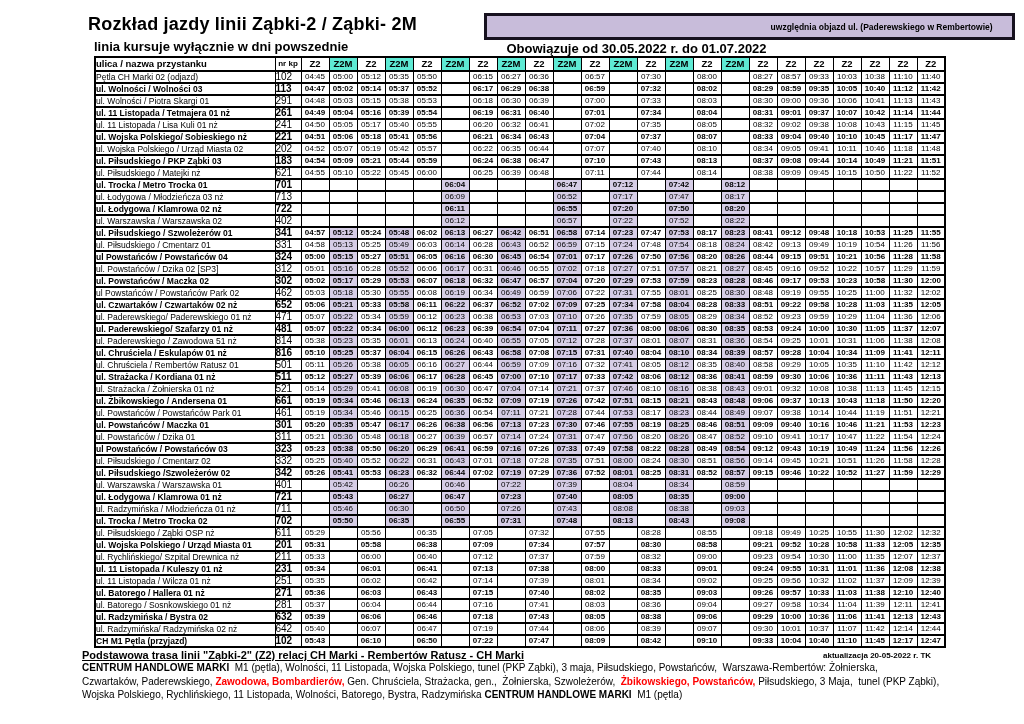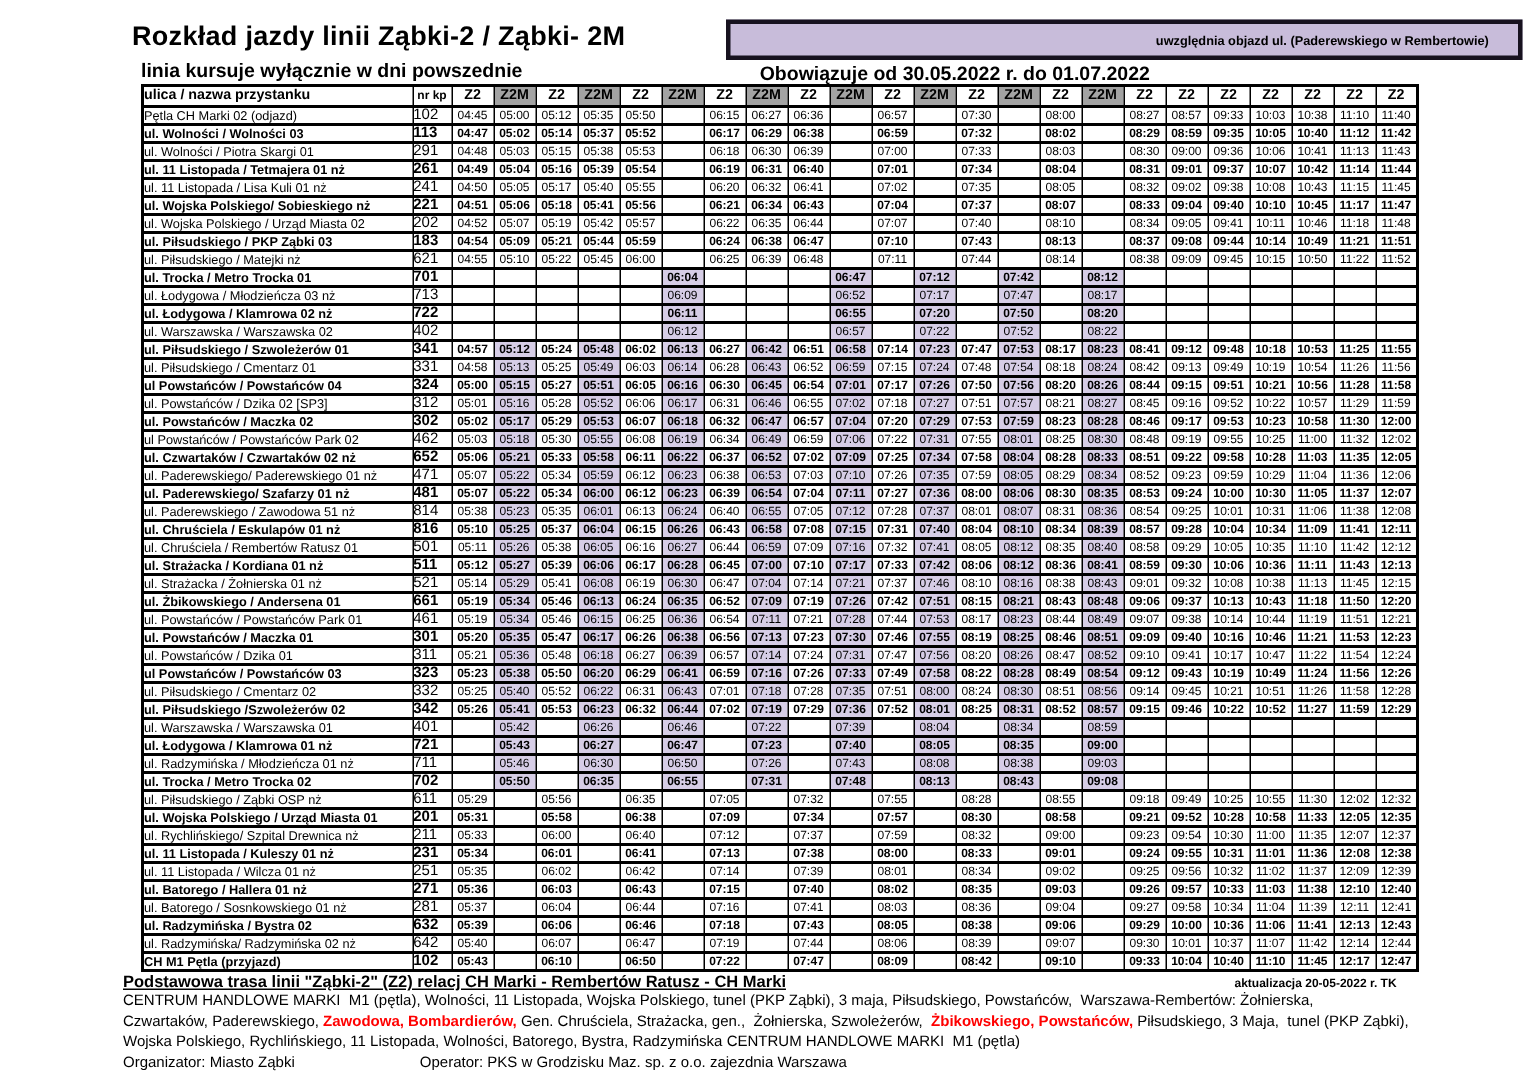--- a/index.html
+++ b/index.html
@@ -15,32 +15,32 @@
   table.tt{position:absolute;left:94px;top:56px;border-collapse:collapse;table-layout:fixed;
            border:2px solid #000;}
   table.tt th,table.tt td{border:1px solid #000;padding:0;margin:0;overflow:hidden;
            white-space:nowrap;vertical-align:middle;line-height:1;}
   table.tt tr{height:12px;}
   table.tt thead tr{height:14px;}
   th.stop-h{font-size:9.5px;text-align:left;padding-left:3px;}
   th.nr-h{font-size:8px;}
   th.col-h{font-size:9.5px;}
   th{border-bottom:2px solid #000 !important;}
-  th.z2m{background:#a3a3a3;}
+  th.z2m{background:#5eead4;}
   td.stop{font-size:8.5px;text-align:left;padding-left:2px;}
   td.nr{font-size:10px;text-align:left;border-left:2px solid #000;border-right:2px solid #000;}
   td.time{font-size:8px;text-align:center;}
   td.z2m-cell{background:#d6cde6;}
   tr.bold-row td{font-weight:bold;border-top:2px solid #000;border-bottom:2px solid #000;}
   .footer{position:absolute;left:82px;top:649px;width:930px;}
   .route-title{font-size:11px;font-weight:bold;text-decoration:underline;white-space:nowrap;}
   .update-note{position:absolute;left:741px;top:2px;font-size:8px;font-weight:bold;
                text-decoration:none;}
   .route-line{font-size:10px;line-height:13.5px;white-space:pre;}
-  .route-line .b{font-weight:normal;margin-top:20px;}
+  .route-line .b{font-weight:bold;margin-top:20px;}
   .route-line .r{font-weight:bold;color:#f00;}
 </style>
 </head>
 <body>
 
 <div class="sheet">
   <div class="title">Rozkład jazdy linii  Ząbki-2 / Ząbki- 2M</div>
   <div class="subtitle">linia kursuje wyłącznie w dni powszednie</div>
   <div class="banner">
     <span class="main">Obowiązuje od 30.05.2022 r. do 01.07.2022</span>
@@ -1406,16 +1406,15 @@
 
   <div class="footer">
     <div class="route-title">
       <span>Podstawowa trasa linii "Ząbki-2"  (Z2) relacj CH Marki - Rembertów Ratusz - CH Marki</span>
       <span class="update-note">aktualizacja 20-05-2022 r. TK</span>
     </div>
     <div id="route-lines">
         <div class="route-line"><span class="b">CENTRUM HANDLOWE MARKI</span><span class="">  M1 (pętla), Wolności, 11 Listopada, Wojska Polskiego, tunel (PKP Ząbki), 3 maja, Piłsudskiego, Powstańców,  Warszawa-Rembertów: Żołnierska,</span></div>
         <div class="route-line"><span class="">Czwartaków, Paderewskiego, </span><span class="r">Zawodowa, Bombardierów,</span><span class=""> Gen. Chruściela, Strażacka, gen.,  Żołnierska, Szwoleżerów,  </span><span class="r">Żbikowskiego, Powstańców,</span><span class=""> Piłsudskiego, 3 Maja,  tunel (PKP Ząbki),</span></div>
         <div class="route-line"><span class="">Wojska Polskiego, Rychlińskiego, 11 Listopada, Wolności, Batorego, Bystra, Radzymińska </span><span class="b">CENTRUM HANDLOWE MARKI</span><span class="">  M1 (pętla)</span></div>
-        <div class="route-line"><span class="">Organizator: </span><span class="b">Miasto Ząbki</span><span class="">                              </span><span class="">Operator: </span><span class="b">PKS w Grodzisku Maz. sp. z o.o. zajezdnia Warszawa</span></div>
       </div>
   </div>
 </div>
 
 </body></html>

